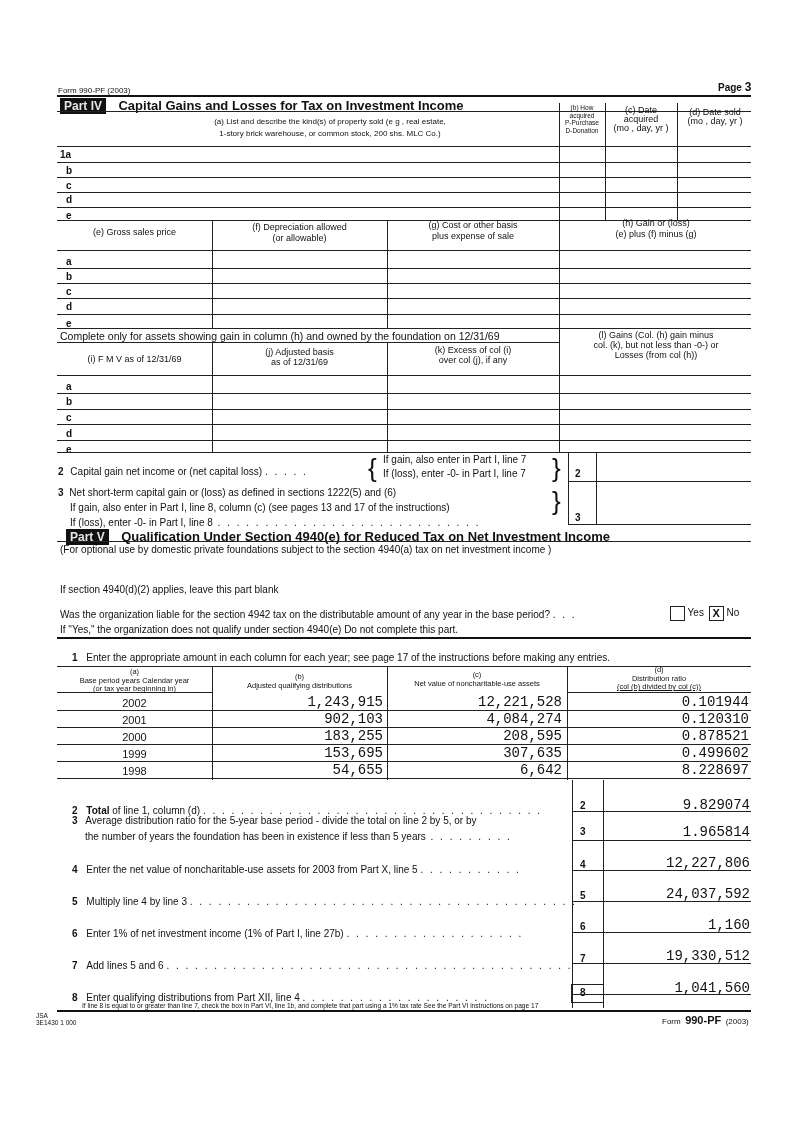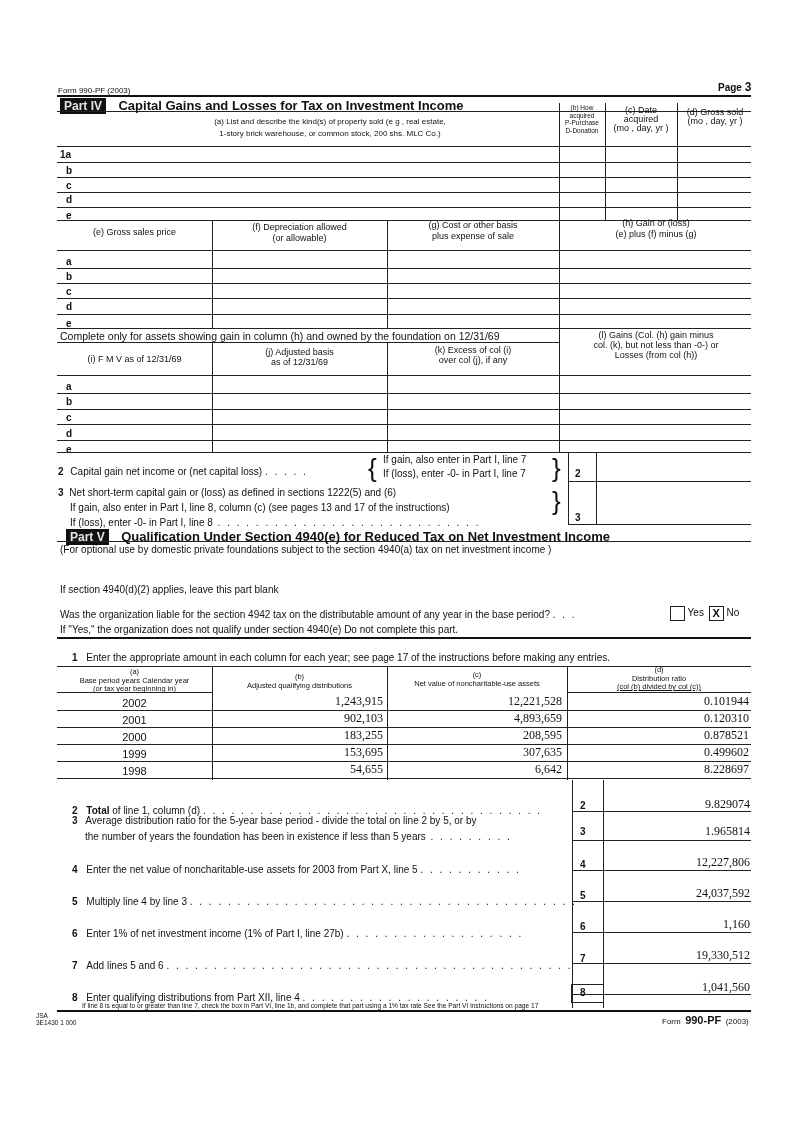--- a/index.html
+++ b/index.html
@@ -6,21 +6,21 @@
   body{width:794px;height:1123px;position:relative;font-family:"Liberation Sans",sans-serif;color:#111;overflow:hidden;}
   .abs{position:absolute;}
   .hl{position:absolute;height:0;border-top:1px solid #222;}
   .hl2{position:absolute;height:0;border-top:2px solid #111;}
   .vl{position:absolute;width:0;border-left:1px solid #222;}
   .t8{font-size:8px;}
   .t9{font-size:9px;}
   .t10{font-size:10px;}
   .c{text-align:center;}
   .r{text-align:right;}
-  .mono{font-family:Liberation Serif, serif;font-size:12px;}
+  .mono{font-family:Liberation Mono, monospace;font-size:14px;}
   .partlabel{background:#111;color:#e5e5e5;font-weight:bold;font-size:12px;padding:1px 4px;}
   .parttitle{font-weight:bold;font-size:13px;}
   .rowlbl{font-size:10px;font-weight:bold;}
   .box{display:inline-block;width:13px;height:13px;border:1px solid #222;vertical-align:middle;text-align:center;font-size:11px;line-height:13px;font-weight:bold;}
   .dots{letter-spacing:2px;}
 </style>
 </head>
 <body>
 
 <div class="abs t8" style="left:58px;top:86px;">Form 990-PF (2003)</div>
@@ -45,21 +45,21 @@
   <div>acquired</div>
   <div>P-Purchase</div>
   <div>D-Donation</div>
 </div>
 <div class="abs c" style="left:605px;top:106px;width:72px;font-size:9px;line-height:9px;">
   <div>(c) Date</div>
   <div>acquired</div>
   <div>(mo , day, yr )</div>
 </div>
 <div class="abs c" style="left:677px;top:108px;width:76px;font-size:9px;line-height:9px;">
-  <div>(d) Gross sold</div>
+  <div>(d) Date sold</div>
   <div>(mo , day, yr )</div>
 </div>
 <div class="vl" style="left:559px;top:103px;height:117px;"></div>
 <div class="vl" style="left:605px;top:103px;height:117px;"></div>
 <div class="vl" style="left:677px;top:103px;height:117px;"></div>
 <div class="hl" style="left:57px;top:146px;width:694px;"></div>
 
 <div class="abs rowlbl" style="left:60px;top:149px;">1a</div>
 <div class="hl" style="left:57px;top:162px;width:694px;"></div>
 <div class="abs rowlbl" style="left:66px;top:165px;">b</div>
@@ -213,21 +213,21 @@
 <div class="abs" style="left:57px;top:693px;width:694px;">
   <div class="abs" style="left:0;top:0;width:694px;height:17px;border-bottom:1px solid #222;">
     <div class="abs c" style="left:0;top:4px;width:155px;font-size:11px;">2002</div>
     <div class="abs mono r" style="left:155px;top:1px;width:171px;">1,243,915</div>
     <div class="abs mono r" style="left:330px;top:1px;width:175px;">12,221,528</div>
     <div class="abs mono r" style="left:510px;top:1px;width:182px;">0.101944</div>
   </div>
   <div class="abs" style="left:0;top:17px;width:694px;height:17px;border-bottom:1px solid #222;">
     <div class="abs c" style="left:0;top:4px;width:155px;font-size:11px;">2001</div>
     <div class="abs mono r" style="left:155px;top:1px;width:171px;">902,103</div>
-    <div class="abs mono r" style="left:330px;top:1px;width:175px;">4,893,659</div>
+    <div class="abs mono r" style="left:330px;top:1px;width:175px;">4,084,274</div>
     <div class="abs mono r" style="left:510px;top:1px;width:182px;">0.120310</div>
   </div>
   <div class="abs" style="left:0;top:34px;width:694px;height:17px;border-bottom:1px solid #222;">
     <div class="abs c" style="left:0;top:4px;width:155px;font-size:11px;">2000</div>
     <div class="abs mono r" style="left:155px;top:1px;width:171px;">183,255</div>
     <div class="abs mono r" style="left:330px;top:1px;width:175px;">208,595</div>
     <div class="abs mono r" style="left:510px;top:1px;width:182px;">0.878521</div>
   </div>
   <div class="abs" style="left:0;top:51px;width:694px;height:17px;border-bottom:1px solid #222;">
     <div class="abs c" style="left:0;top:4px;width:155px;font-size:11px;">1999</div>

